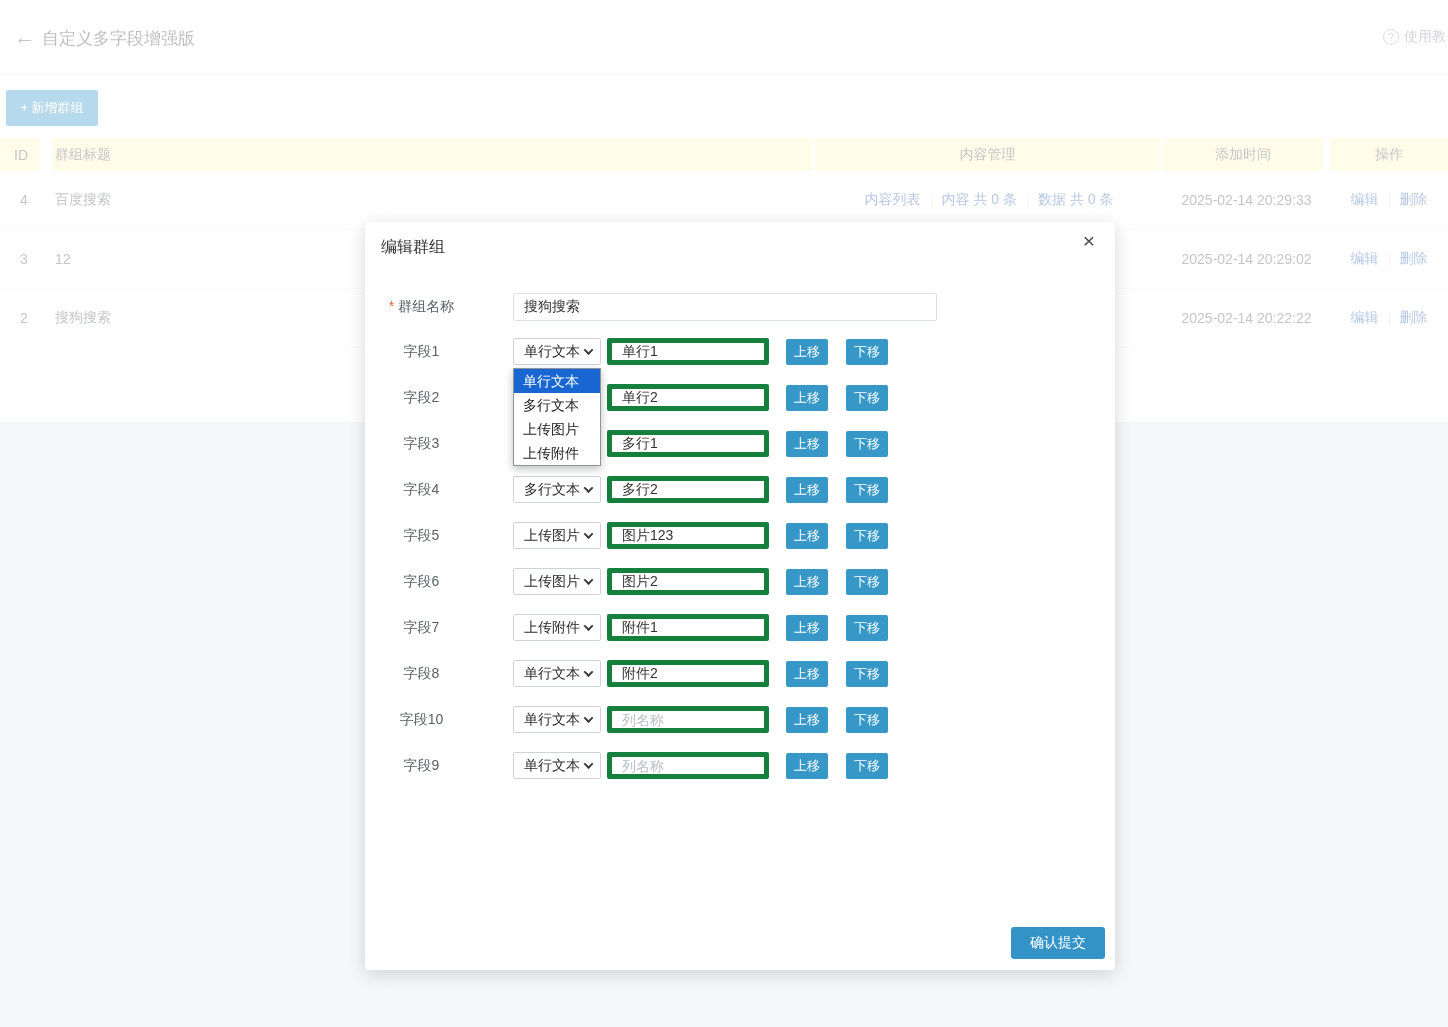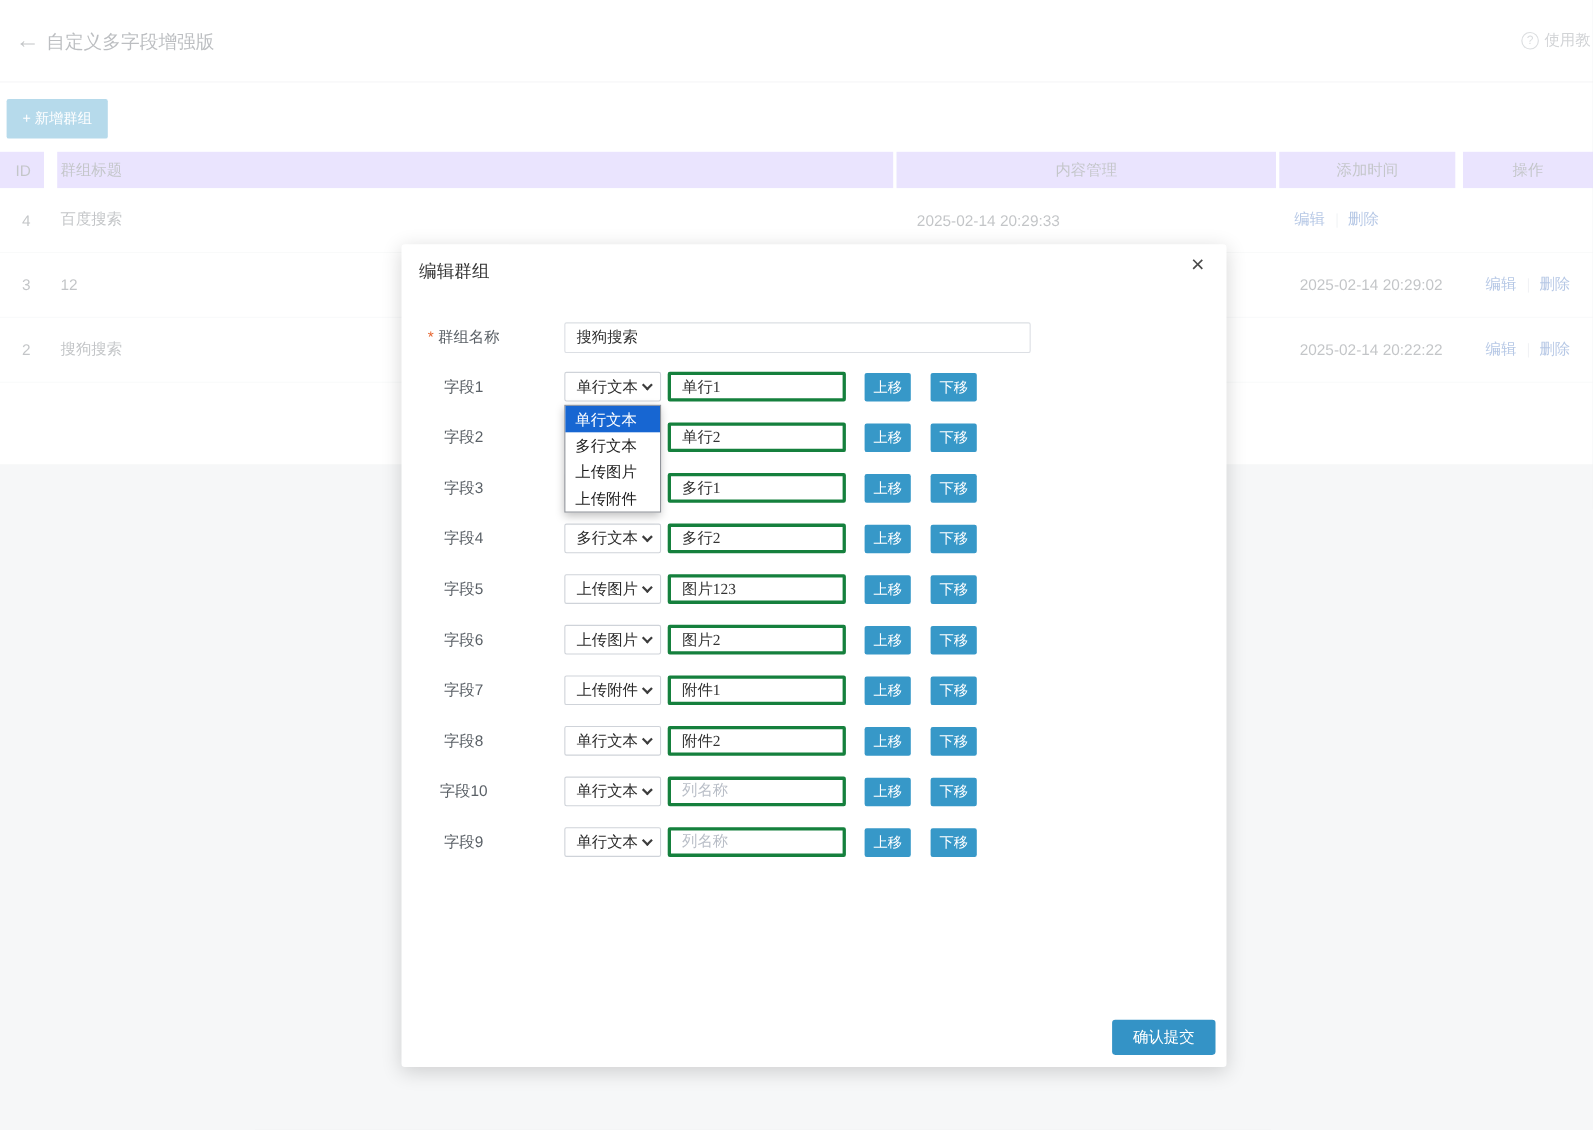--- a/index.html
+++ b/index.html
@@ -13,21 +13,21 @@
   .back-icon { position:absolute; left:14px; top:24px; font-size:22px; color:#5a6066; cursor:pointer; }
   .page-title { position:absolute; left:42px; top:27px; font-size:17px; color:#474d55; }
   .help-wrap { position:absolute; right:2px; top:28px; display:flex; align-items:center; color:#82878e; font-size:14px; }
   .help-circle { width:16px; height:16px; border:1px solid #9aa0a7; border-radius:50%; font-size:11px;
                  display:flex; align-items:center; justify-content:center; margin-right:5px; color:#9aa0a7; }
   .add-btn { position:absolute; left:6px; top:90px; width:92px; height:36px; background:#3798c8; color:#fff;
              border:none; font-size:13px; border-radius:2px; cursor:pointer; }
 
   .grid { position:absolute; top:138px; left:0; width:1448px; font-size:14px; color:#5a6066; }
   .g-head { display:flex; height:33px; align-items:stretch; }
-  .g-head .hcell { background:#c4b5fd; color:#5d636b; display:flex; align-items:center; }
+  .g-head .hcell { background:#fef9c3; color:#5d636b; display:flex; align-items:center; }
   .hcell.c-id { width:40px; padding-left:14px; margin-right:12px; }
   .hcell.c-title { width:760px; padding-left:3px; margin-right:3px; }
   .hcell.c-content { width:345px; justify-content:center; margin-right:3px; }
   .hcell.c-time { width:160px; justify-content:center; margin-right:7px; }
   .hcell.c-actions { flex:1; justify-content:center; }
   .g-row { display:flex; height:59px; align-items:center; border-bottom:1px solid #eef0f2; }
   .g-row .cell { display:flex; align-items:center; }
   .cell.c-id { width:52px; padding-left:20px; }
   .cell.c-title { width:763px; padding-left:3px; }
   .cell.c-content { width:348px; justify-content:center; }
@@ -54,22 +54,22 @@
   .flabel { width:113px; text-align:center; font-size:14px; color:#5a6066; margin-right:35px; flex:none; }
   .req { color:#e6642e; margin-right:4px; }
   .name-input { width:424px; height:28px; border:1px solid #dcdfe4; border-radius:2px; padding:0 10px;
                 font-size:14px; color:#333; font-family:inherit; outline:none; }
   .select { width:88px; height:27px; border:1px solid #cfd3d9; border-radius:2px; background:#fff;
             display:flex; align-items:center; padding:0 8px 0 10px; font-size:14px; color:#2b2b2b;
             margin-right:6px; cursor:pointer; flex:none; }
   .select .sel-text { flex:1; white-space:nowrap; overflow:hidden; }
   .chev { width:7px; height:7px; border-right:2px solid #3c3c3c; border-bottom:2px solid #3c3c3c;
           transform:rotate(45deg) translate(-1px,-1px); flex:none; }
-  .finput { width:162px; height:27px; border:3px solid #15803d; border-radius:2px; padding:0 10px;
-            font-size:14px; color:#333; font-family:Liberation Serif, serif; outline:none; margin-right:17px; }
+  .finput { width:162px; height:27px; border:5px solid #15803d; border-radius:2px; padding:0 10px;
+            font-size:14px; color:#333; font-family:Liberation Sans, sans-serif; outline:none; margin-right:17px; }
   .finput::placeholder { color:#b9bec7; }
   .mbtn { width:42px; height:26px; background:#3798c8; color:#fff; border:none; border-radius:2px;
           font-size:13px; cursor:pointer; font-family:Liberation Mono, monospace; }
   .mbtn.down { margin-left:18px; }
   .submit-btn { position:absolute; right:10px; bottom:11px; width:94px; height:32px; background:#3493c6;
                 color:#fff; border:none; border-radius:3px; font-size:14px; cursor:pointer; font-family:inherit; }
 
   
   .dropdown { position:absolute; left:148px; top:146px; width:88px; background:#fff; z-index:20;
               border:1px solid #8f9399; box-shadow:0 3px 8px rgba(0,0,0,0.25); }
@@ -98,20 +98,27 @@
         <div class="hcell c-id">ID</div>
         <div class="hcell c-title">群组标题</div>
         <div class="hcell c-content">内容管理</div>
         <div class="hcell c-time">添加时间</div>
         <div class="hcell c-actions">操作</div>
       </div>
 
       <div class="g-row">
         <div class="cell c-id">4</div>
         <div class="cell c-title">百度搜索</div>
+        <div class="cell c-content">
+          <a class="blink">内容列表</a>
+          <span class="vsep"></span>
+          <a class="blink">内容 共 0 条</a>
+          <span class="vsep"></span>
+          <a class="blink">数据 共 0 条</a>
+        </div>
         <div class="cell c-time">2025-02-14 20:29:33</div>
         <div class="cell c-actions">
           <a class="blink">编辑</a>
           <span class="vsep"></span>
           <a class="blink">删除</a>
         </div>
       </div>
 
       <div class="g-row">
         <div class="cell c-id">3</div>

